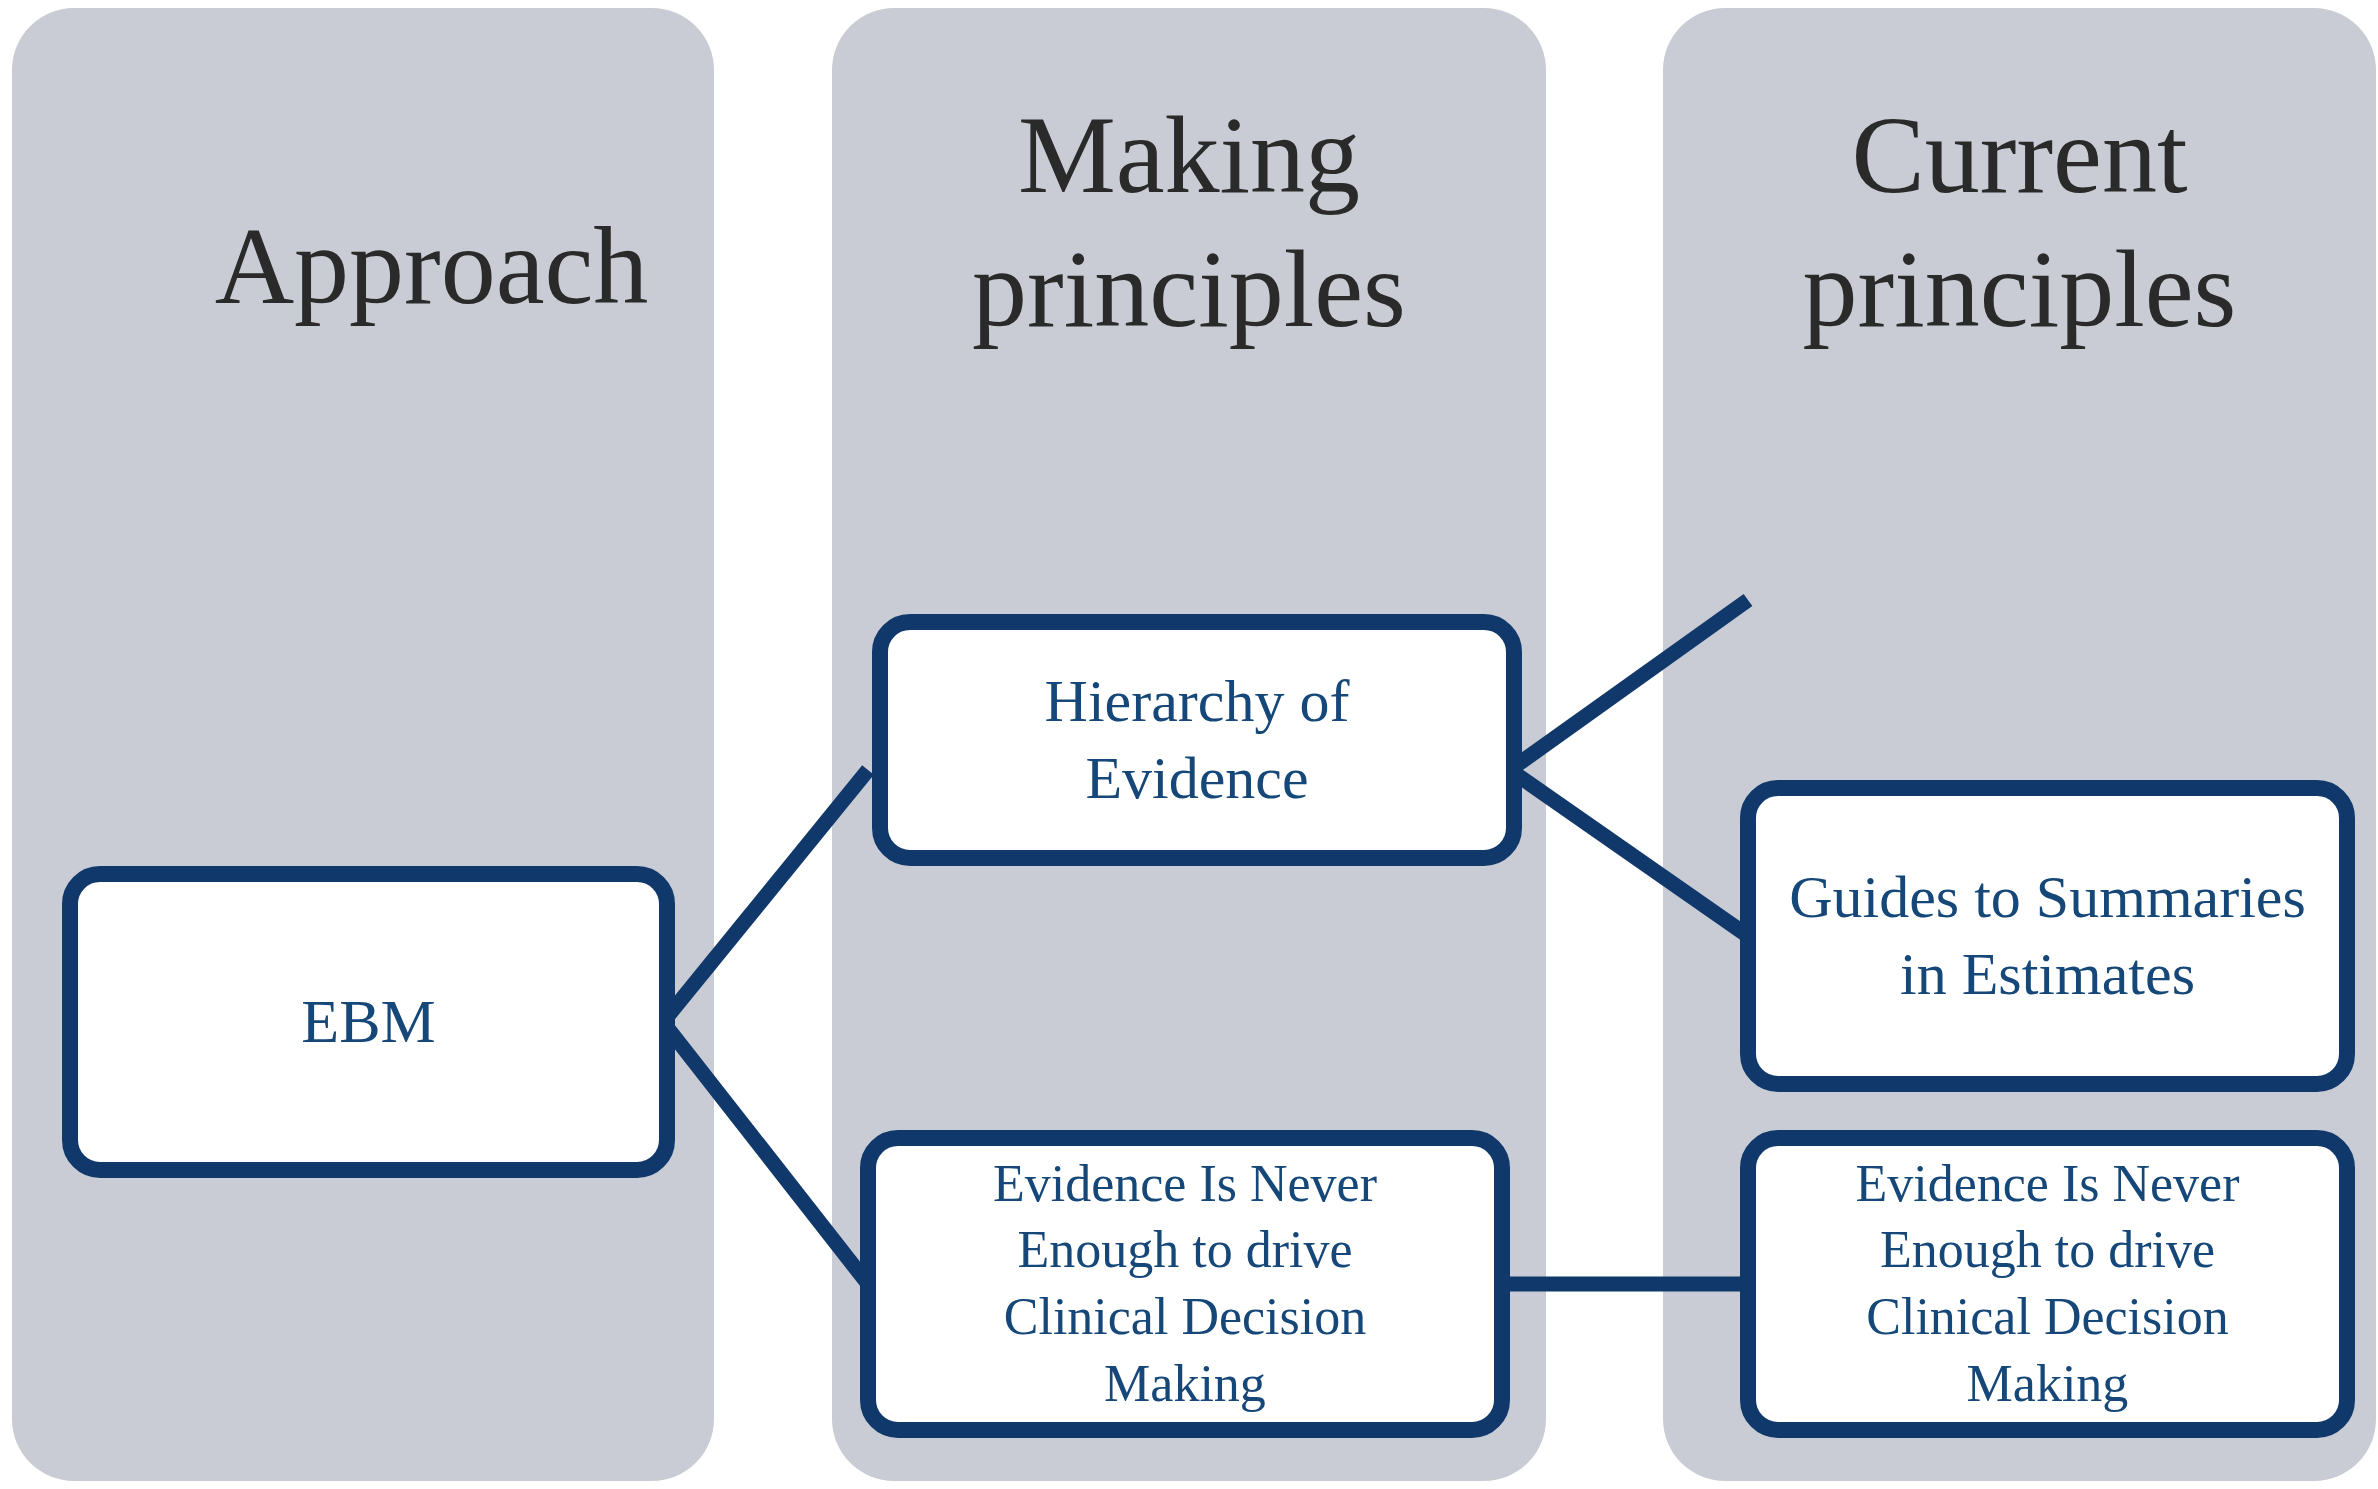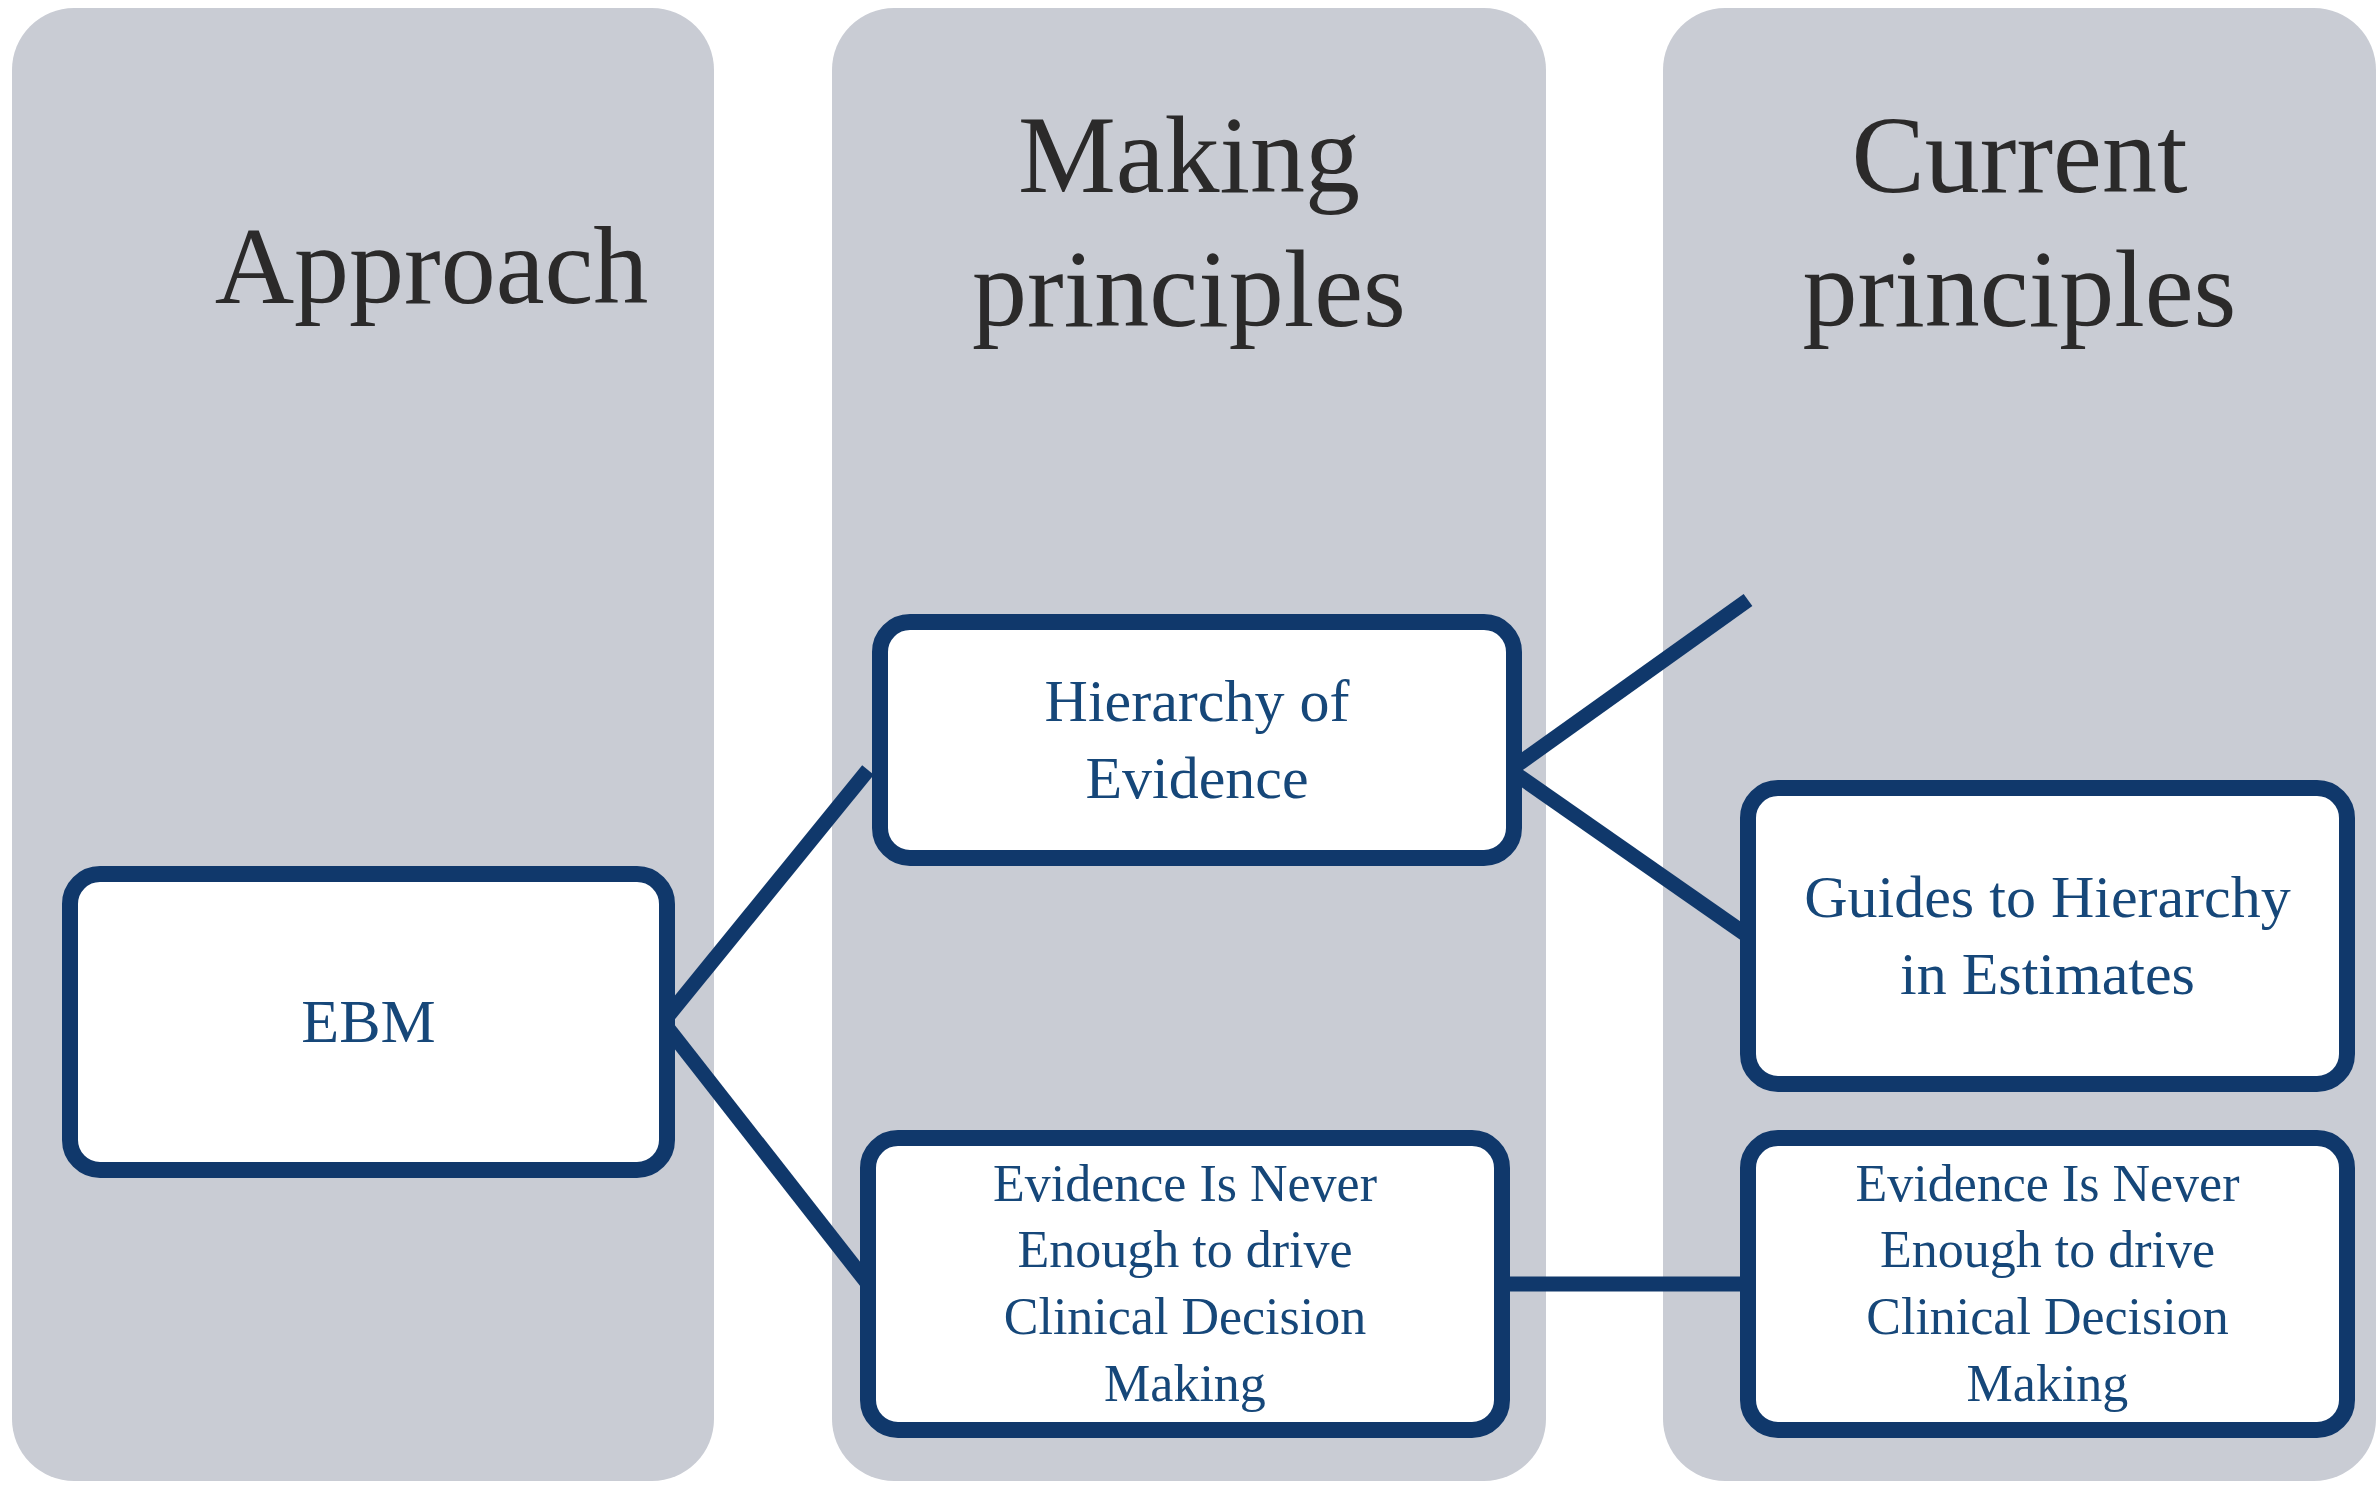--- a/index.html
+++ b/index.html
@@ -112,21 +112,21 @@
 
   <div class="node" id="node-evidence-early">
     <div class="node-label">Evidence Is Never
 Enough to drive
 Clinical Decision
 Making</div>
   </div>
 
 
   <div class="node" id="node-guides">
-    <div class="node-label">Guides to Hierarchy
+    <div class="node-label">Guides to Summaries
 in Estimates</div>
   </div>
 
   <div class="node" id="node-evidence-current">
     <div class="node-label">Evidence Is Never
 Enough to drive
 Clinical Decision
 Making</div>
   </div>
 

